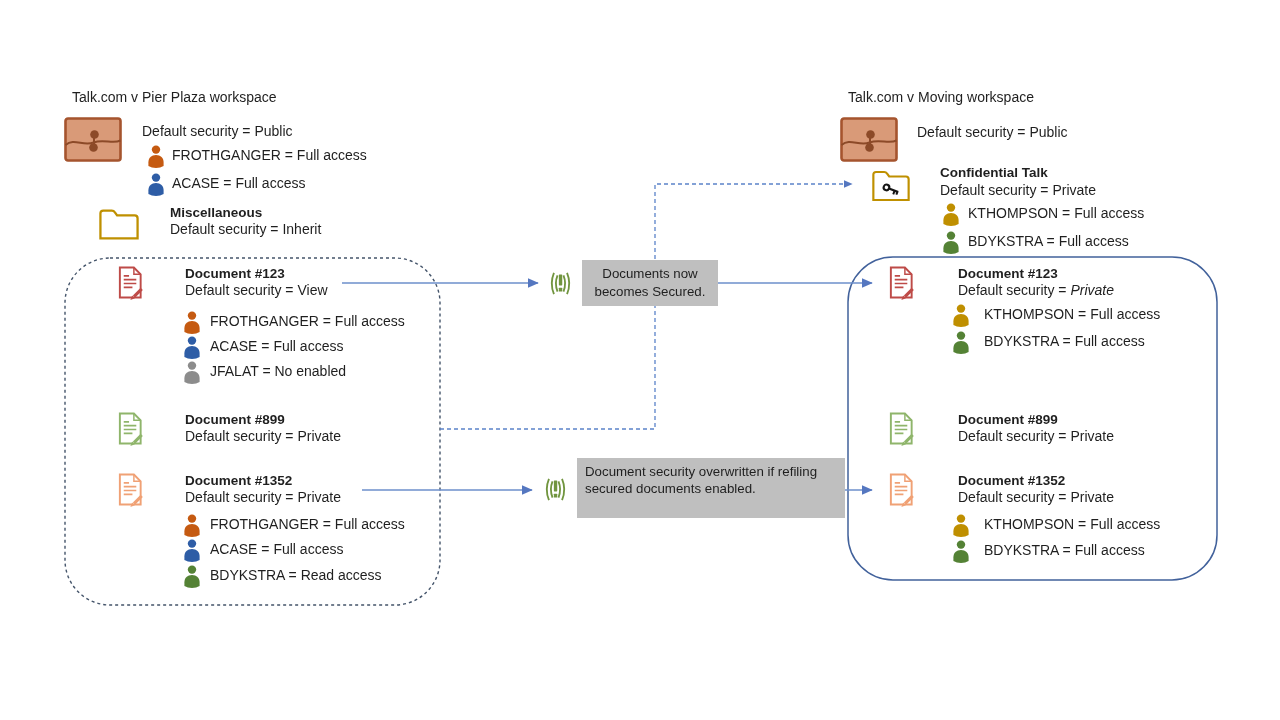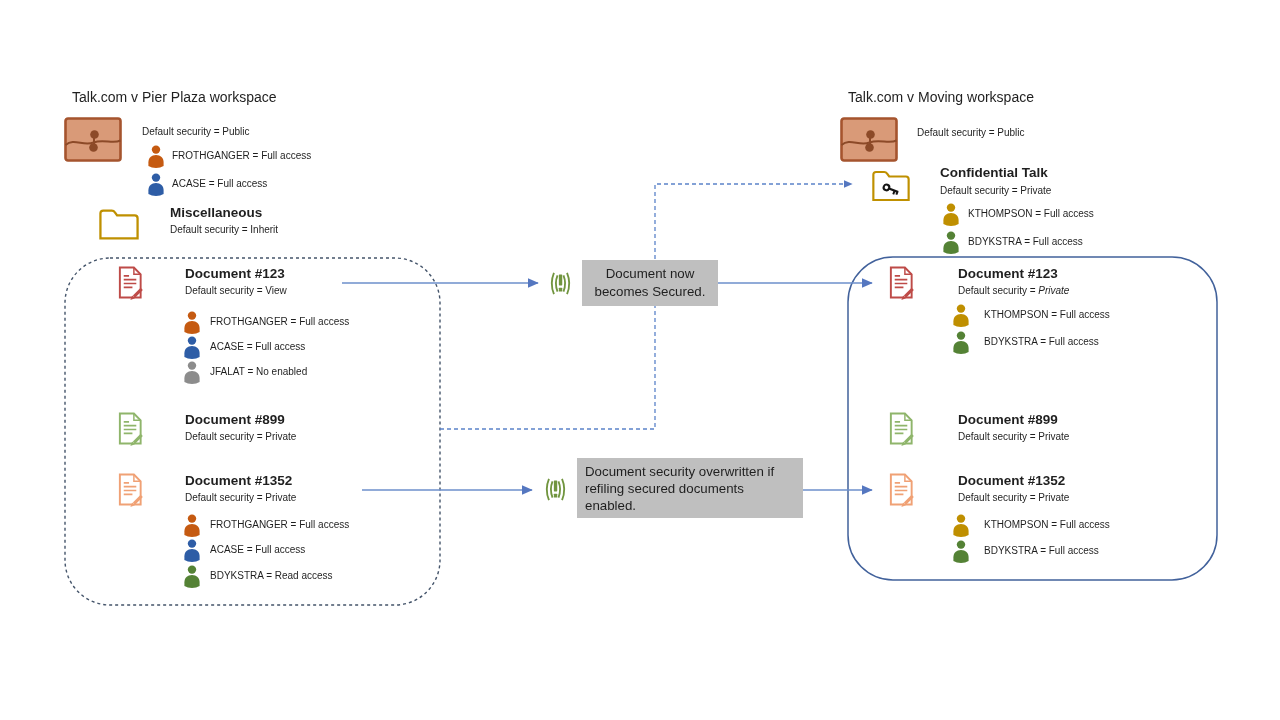--- a/index.html
+++ b/index.html
@@ -1,21 +1,21 @@
 <!DOCTYPE html>
 <html><head>
 <meta charset="utf-8">
 <style>
   html,body{margin:0;padding:0;background:#fff;}
   .canvas{position:relative;width:1280px;height:720px;background:#ffffff;overflow:hidden;
           font-family:"Liberation Sans", sans-serif;color:#1f1f1f;}
   .abs{position:absolute;}
   svg{display:block;}
   .layer{position:absolute;left:0;top:0;width:1280px;height:720px;}
-  .t{font-size:10px;white-space:nowrap;line-height:15px;}
+  .t{font-size:14px;white-space:nowrap;line-height:15px;}
   .tb{font-size:13.5px;font-weight:700;white-space:nowrap;line-height:15px;}
   .ws-label{font-size:14px;white-space:nowrap;}
   .title{font-size:21px;color:#1a1a1a;white-space:nowrap;}
   .it{font-style:italic;}
   .callout{background:#BFBFBF;color:#1f1f1f;font-size:13.3px;line-height:17px;}
   .callout.center{text-align:center;display:flex;align-items:center;justify-content:center;padding:4px 6px;box-sizing:border-box;line-height:18px;}
   .callout.left{padding:5px 8px;box-sizing:border-box;}
   
   .c-orange{color:#C55A11}.c-blue{color:#2E5DA6}.c-gray{color:#8C8C8C}
   .c-gold{color:#BF8F00}.c-green{color:#548235}
@@ -177,28 +177,28 @@
         <use href="#sym-person"></use>
       </svg>
     </span>
   <div class="abs t" style="left:210px;top:568px">BDYKSTRA = Read access</div>
 
   <span class="abs alert" style="left:546px;top:271px">
     <svg width="29" height="25">
         <use href="#sym-alert"></use>
       </svg>
     </span>
-  <div class="abs callout center" style="left:582px;top:260px;width:136px;height:46px">Document now becomes Secured.</div>
+  <div class="abs callout center" style="left:582px;top:260px;width:136px;height:46px">Documents now becomes Secured.</div>
 
   <span class="abs alert" style="left:541px;top:477px">
     <svg width="29" height="25">
         <use href="#sym-alert"></use>
       </svg>
     </span>
-  <div class="abs callout left" style="left:577px;top:458px;width:226px;height:60px">Document security overwritten if refiling secured documents enabled.</div>
+  <div class="abs callout left" style="left:577px;top:458px;width:268px;height:60px">Document security overwritten if refiling secured documents enabled.</div>
 
   <div class="abs ws-label" style="left:848px;top:89px">Talk.com v Moving workspace</div>
   <span class="abs" style="left:840px;top:117px">
     <svg width="58" height="45">
         <use href="#sym-workspace"></use>
       </svg>
     </span>
   <div class="abs t" style="left:917px;top:125px">Default security = Public</div>
 
   <span class="abs f-gold" style="left:872px;top:170px">

